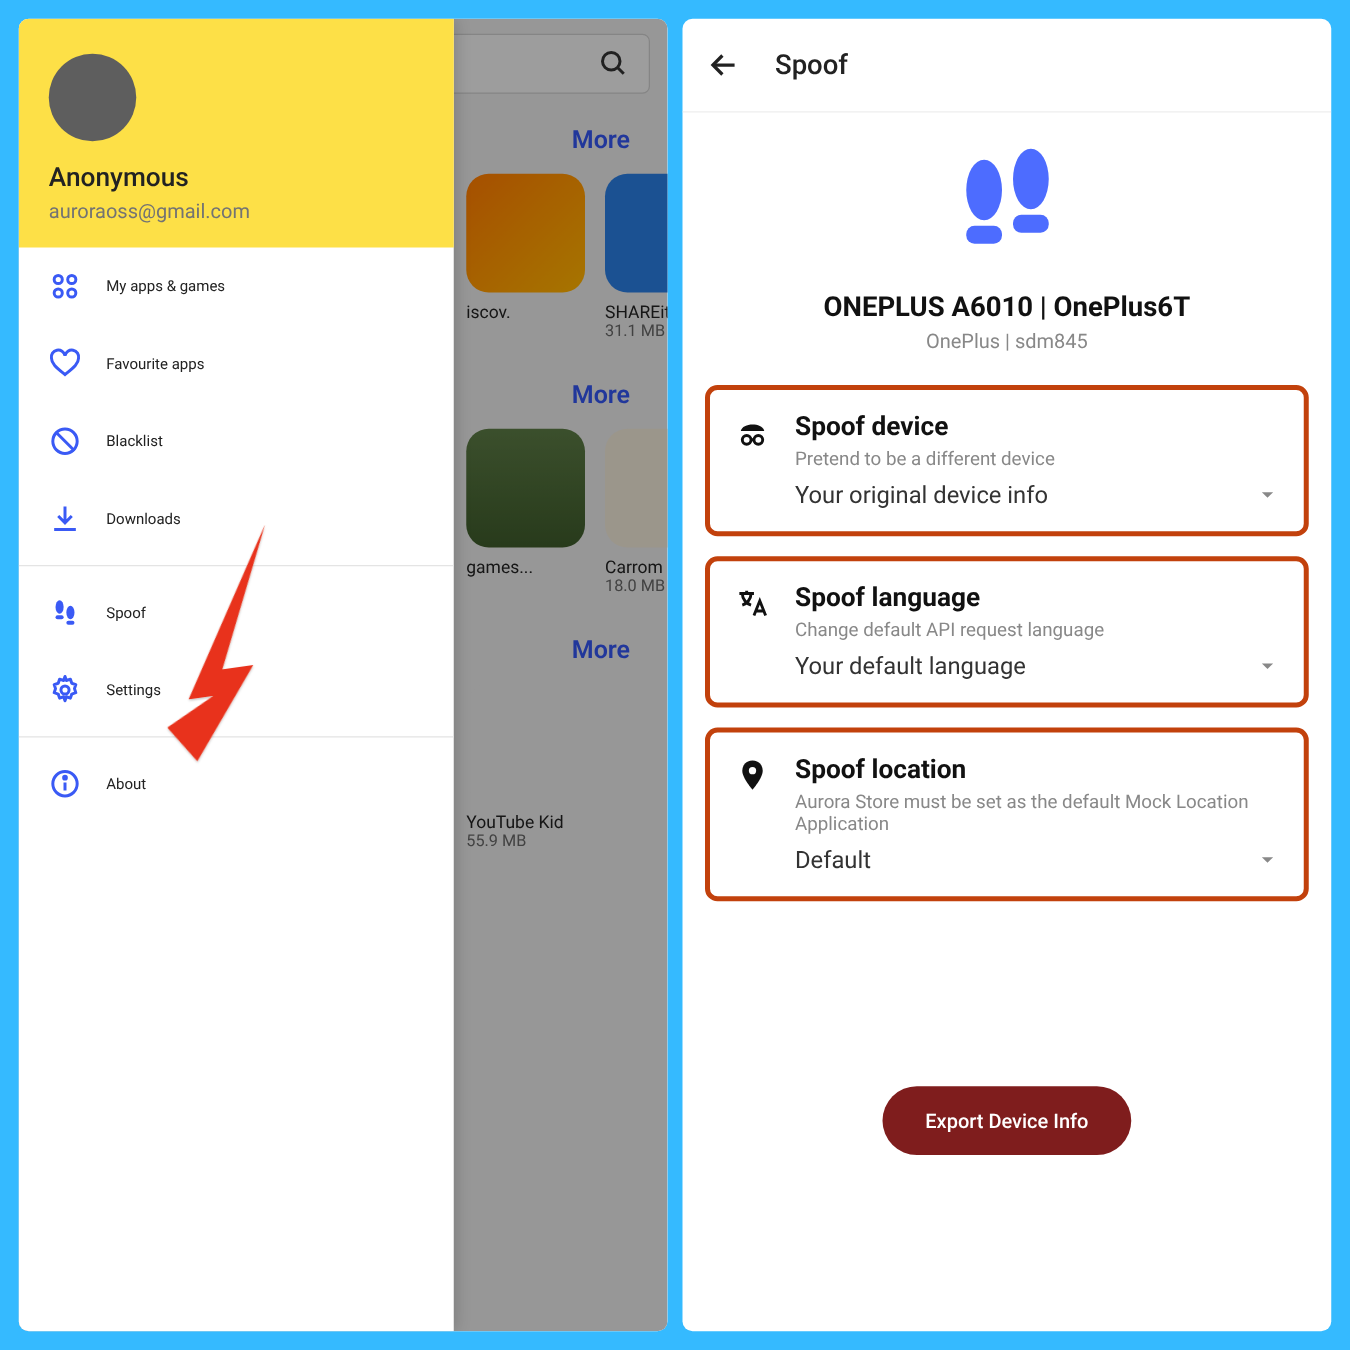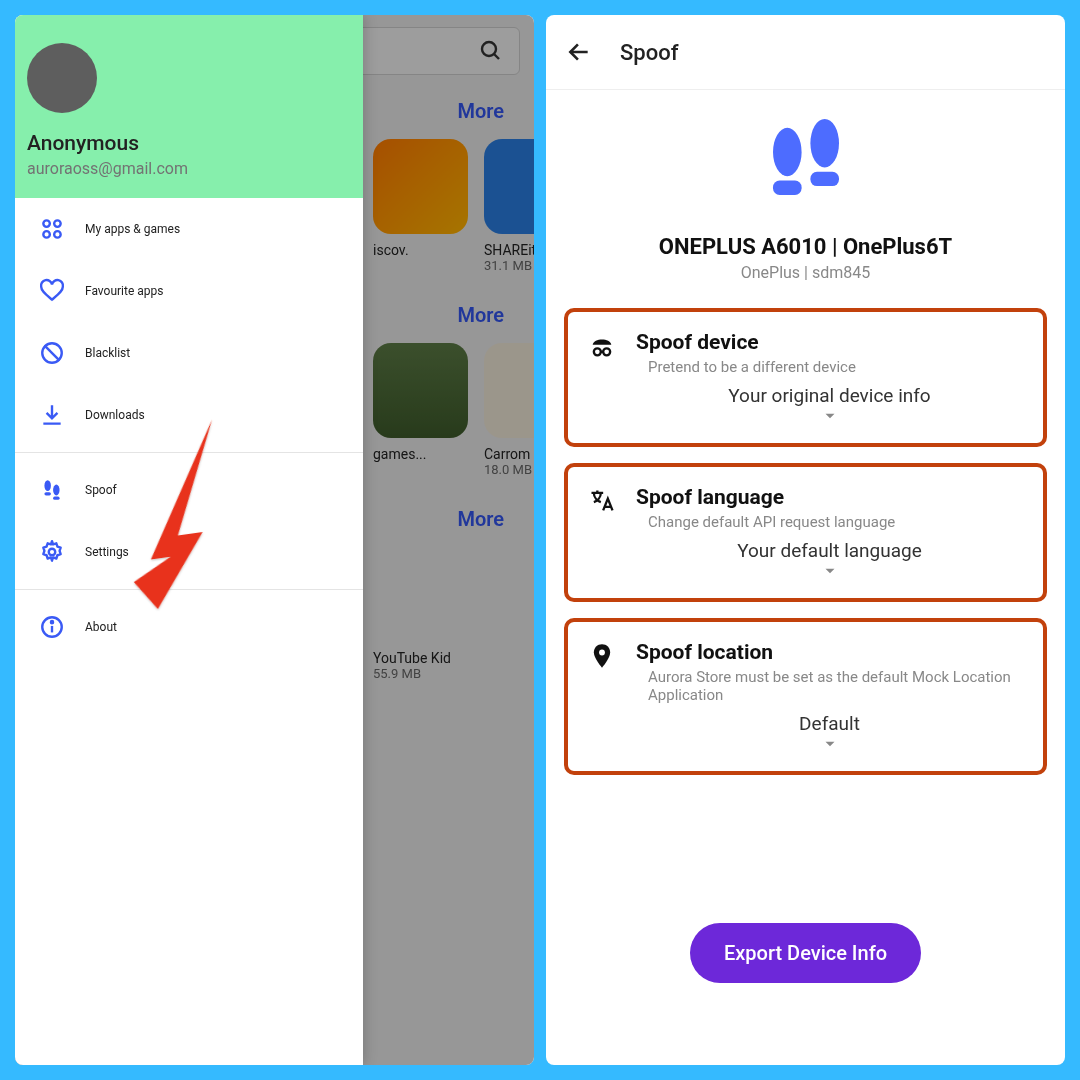--- a/index.html
+++ b/index.html
@@ -14,21 +14,21 @@
 .app-row { display: flex; gap: 16px; padding: 6px 18px; margin-left: 340px; }
 .app-tile { width: 100px; }
 .app-icon { width: 95px; height: 95px; border-radius: 18px; background: #888; margin-bottom: 8px; }
 .app-title { font-size: 14px; color: #222; white-space: nowrap; overflow: hidden; text-overflow: ellipsis; }
 .app-sub { font-size: 13px; color: #666; display: flex; align-items: center; gap: 4px; }
 .bottom-nav { position: absolute; bottom: 8px; left: 0; right: 0; text-align: center; }
 .bottom-nav-label { font-size: 17px; font-weight: 600; color: #222; }
 .stack-icon { margin: 0 auto 4px; }
 
 .drawer { position: absolute; top: 0; bottom: 0; left: 0; width: 348px; background: #fff; box-shadow: 2px 0 12px rgba(0,0,0,0.18); display: flex; flex-direction: column; }
-.drawer-header { background: #86efac; padding: 28px 12px 20px; }
+.drawer-header { background: #fde047; padding: 28px 24px 20px; }
 .avatar { width: 70px; height: 70px; border-radius: 50%; background: #5e5e5e; margin-bottom: 18px; }
 .user-name { font-size: 21px; color: #222; font-weight: 500; margin-bottom: 4px; }
 .user-email { font-size: 16px; color: #737373; }
 .drawer-list { flex: 1; }
 .drawer-item { display: flex; align-items: center; padding: 18px 24px; gap: 20px; cursor: pointer; font-size: 12px; color: #222; }
 .drawer-item svg { width: 26px; height: 26px; flex-shrink: 0; }
 .drawer-divider { height: 1px; background: #e4e4e4; margin: 6px 0; }
 
 .arrow { position: absolute; left: 100px; top: 400px; z-index: 50; pointer-events:none; }
 
@@ -36,25 +36,25 @@
 .right { display: flex; flex-direction: column; }
 .rp-header { display: flex; align-items: center; padding: 24px 20px; gap: 28px; border-bottom: 1px solid #eee; }
 .rp-title { font-size: 22px; color: #222; font-weight: 500; }
 .rp-hero { text-align: center; padding: 18px 20px 18px; }
 .hero-title { font-size: 22px; font-weight: 700; color: #111; margin-top: 12px; }
 .hero-sub { font-size: 16px; color: #888; margin-top: 4px; }
 .card { margin: 8px 18px; border: 4px solid #c2410c; border-radius: 10px; padding: 18px 20px; display: flex; gap: 18px; align-items: flex-start; }
 .card-icon { width: 30px; padding-top:2px; }
 .card-body { flex: 1; }
 .card-title { font-size: 21px; font-weight: 700; color: #111; }
-.card-sub { font-size: 15px; color: #888; margin: 4px 12px 8px; }
-.card-val-row { display:flex; align-items:center; justify-content:space-between;flex-direction:column; }
+.card-sub { font-size: 15px; color: #888; margin: 4px 0 8px; }
+.card-val-row { display:flex; align-items:center; justify-content:space-between; }
 .card-val { font-size: 19px; color: #333; }
 .chev { color: #888; }
-.export-btn { margin: 140px auto 30px; background: #6d28d9; color: #fff; border: none; border-radius: 30px; padding: 18px 34px; font-size: 20px; font-weight: 500; cursor: pointer; display:block; }
+.export-btn { margin: 140px auto 30px; background: #7f1d1d; color: #fff; border: none; border-radius: 30px; padding: 18px 34px; font-size: 16px; font-weight: 500; cursor: pointer; display:block; }
 
 
 .ai1{background:linear-gradient(135deg,#ff7a00,#ffb400);}
 .ai2{background:#2a7de1;}
 .ai3{background:linear-gradient(#5b7a44,#3d5a2a);}
 .ai4{background:#efe6d6;}
 .ai5{background:linear-gradient(135deg,#0a8a3a,#fff);}
 .ai6{background:#e8e8e8;}
 </style>
 </head>

